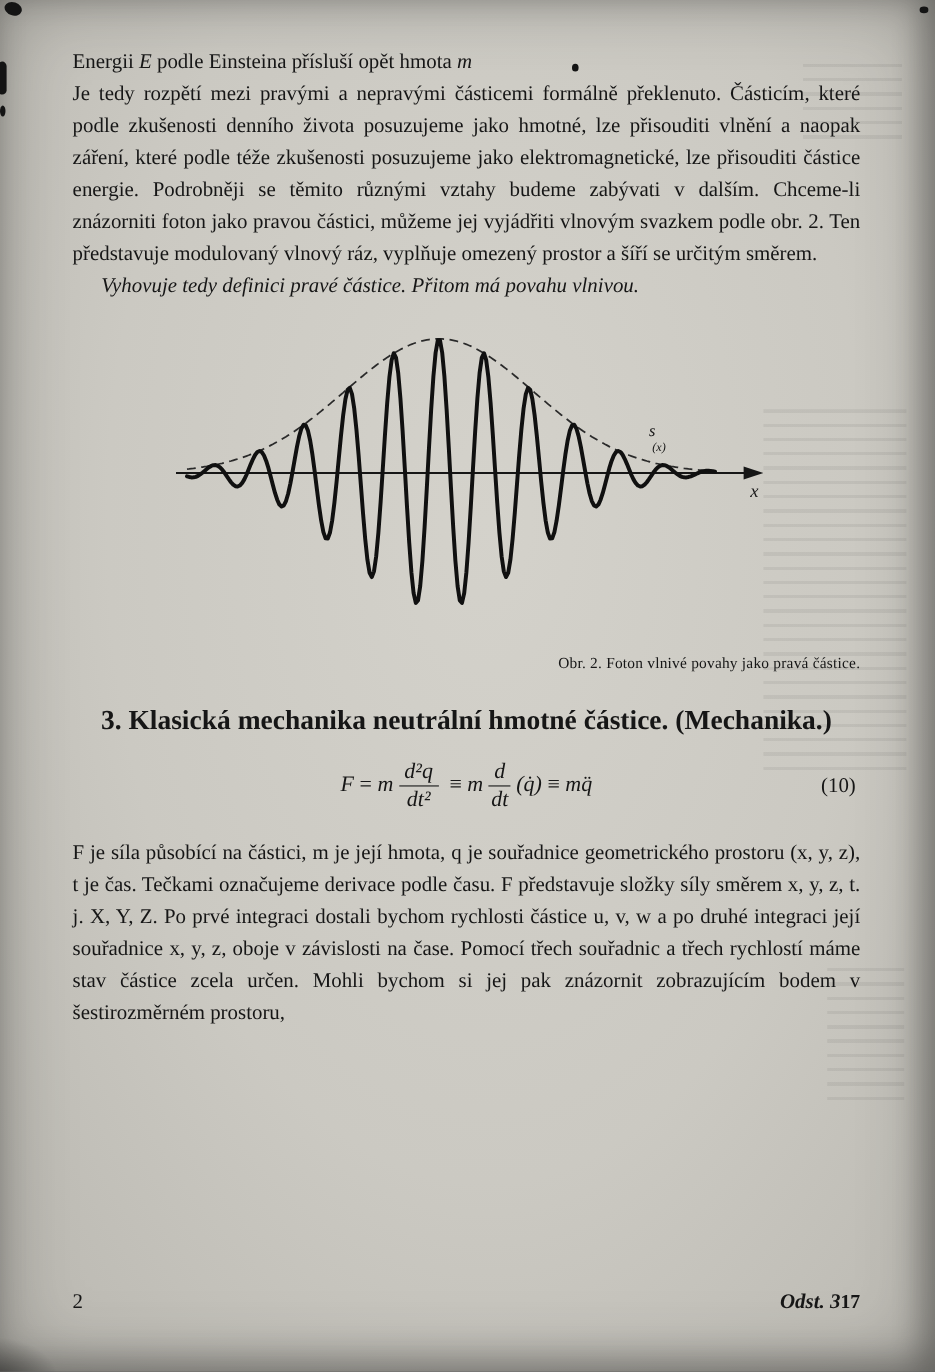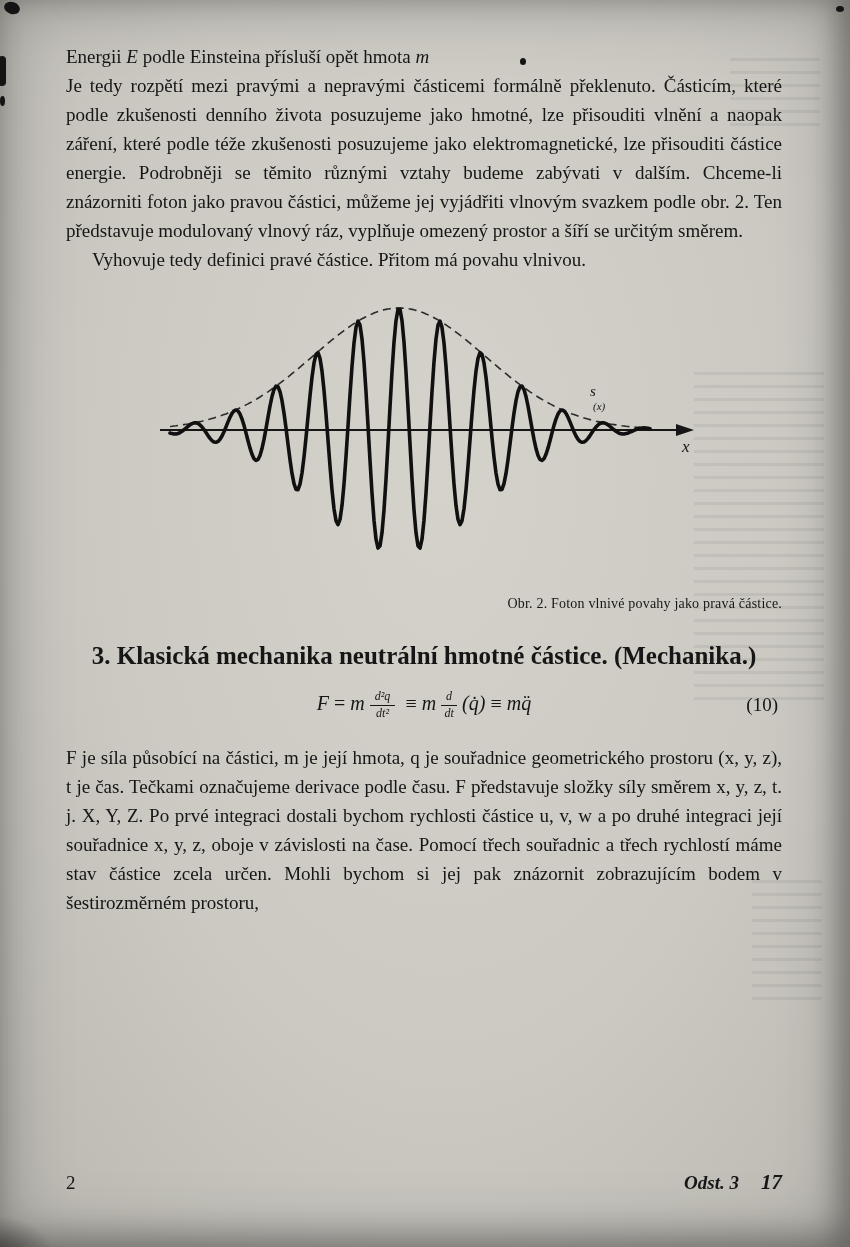--- a/index.html
+++ b/index.html
@@ -8,37 +8,37 @@
     width:850px;height:1247px;
     margin:0 auto;
     background:radial-gradient(ellipse at 52% 38%, #d4d2cb 0%, #cbc9c2 55%, #b9b7b0 100%);
     box-shadow:inset 0 0 70px rgba(0,0,0,.28), inset -16px 0 24px rgba(0,0,0,.18), inset 0 -18px 26px rgba(0,0,0,.14);
     font-family:"Liberation Serif", serif;
     color:#161616;
     overflow:hidden;
   }
   .content{position:absolute;left:66px;right:68px;top:42px;}
   .para{font-size:19px;line-height:29px;text-align:justify;margin:0;}
-  .indent{text-indent:26px;}
+  .indent{text-indent:26px;font-style:italic;}
   .var{font-style:italic;}
   .eqrow{position:relative;text-align:center;font-size:21px;margin:12px 0 14px;}
   .eqrow .eqnum{position:absolute;right:0;top:50%;transform:translateY(-50%);font-size:19px;}
   .eq10{margin:20px 4px 22px;font-size:20px;}
-  .frac{display:inline-flex;flex-direction:column;align-items:center;vertical-align:middle;margin:0 5px;line-height:1.15;font-size:12px;}
+  .frac{display:inline-flex;flex-direction:column;align-items:center;vertical-align:middle;margin:0 5px;line-height:1.15;font-size:20px;}
   .frac .num{border-bottom:1.6px solid #161616;padding:0 5px 1px;}
   .frac .den{padding-top:1px;}
   figure{margin:6px 0 8px;text-align:right;}
   figure svg{display:block;margin:0 auto;}
   .env{fill:none;stroke:#2a2a2a;stroke-width:1.6;stroke-dasharray:8 5;}
   .wave{fill:none;stroke:#101010;stroke-width:3.6;stroke-linejoin:round;stroke-linecap:round;}
   figcaption{font-size:14px;margin-top:14px;letter-spacing:.2px;}
   h2{font-size:25px;text-align:center;margin:30px 0 18px;font-weight:bold;}
   .footer{position:absolute;left:66px;right:68px;bottom:52px;display:flex;justify-content:space-between;align-items:baseline;font-size:19px;}
   .footer .odst{font-style:italic;font-weight:bold;text-align:right;}
-  .footer .pnum{font-weight:bold;font-size:21px;margin-left:22px;font-style:italic;}
+  .footer .pnum{font-weight:bold;font-size:18px;}
   
   .blot{position:absolute;background:#141414;border-radius:50%;}
   .blot-tl{left:4px;top:2px;width:16px;height:12px;transform:rotate(18deg);}
   .blot-l1{left:-2px;top:56px;width:8px;height:30px;border-radius:4px;}
   .blot-l2{left:0;top:96px;width:5px;height:10px;}
   .speck-1{left:520px;top:58px;width:6px;height:7px;}
   .speck-2{left:836px;top:6px;width:8px;height:6px;}
   .smudge-bl{position:absolute;left:-6px;bottom:-8px;width:60px;height:40px;background:radial-gradient(ellipse at 0% 100%, rgba(0,0,0,.45), rgba(0,0,0,0) 70%);}
   .ghost{position:absolute;opacity:.07;background:repeating-linear-gradient(180deg,#222 0 3px,transparent 3px 13px);}
   .ghost-1{right:26px;top:372px;width:130px;height:330px;}

